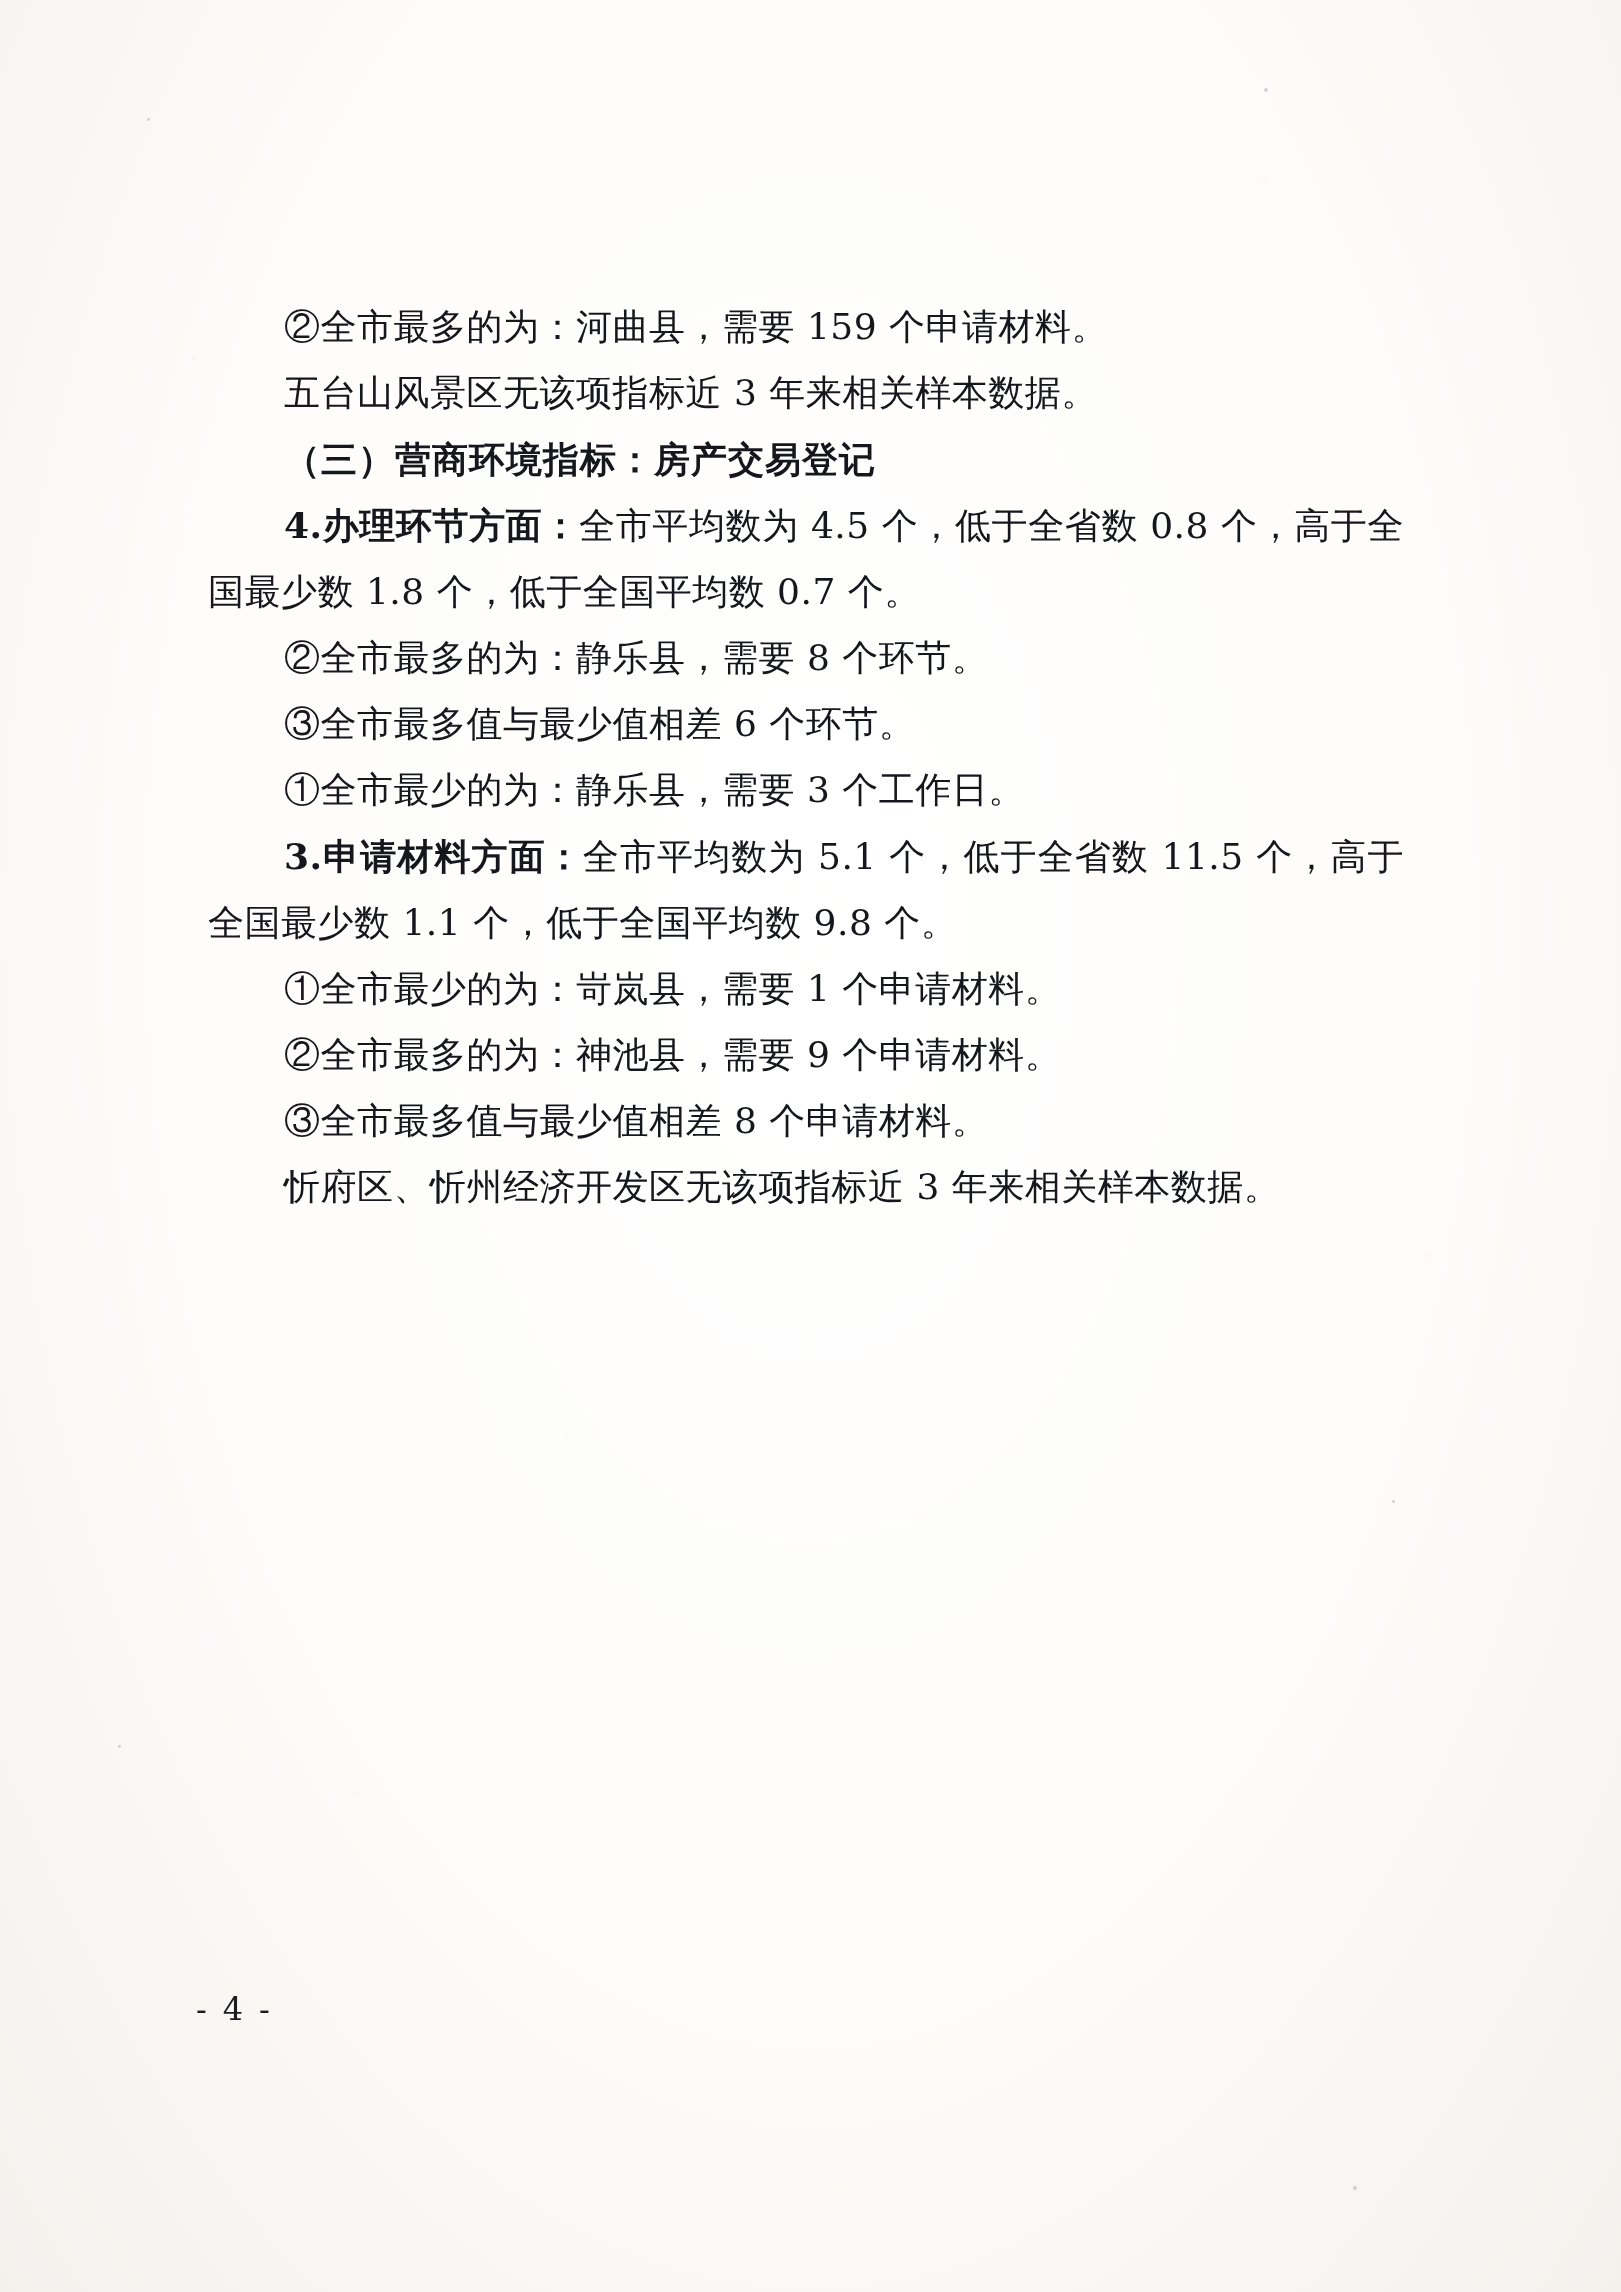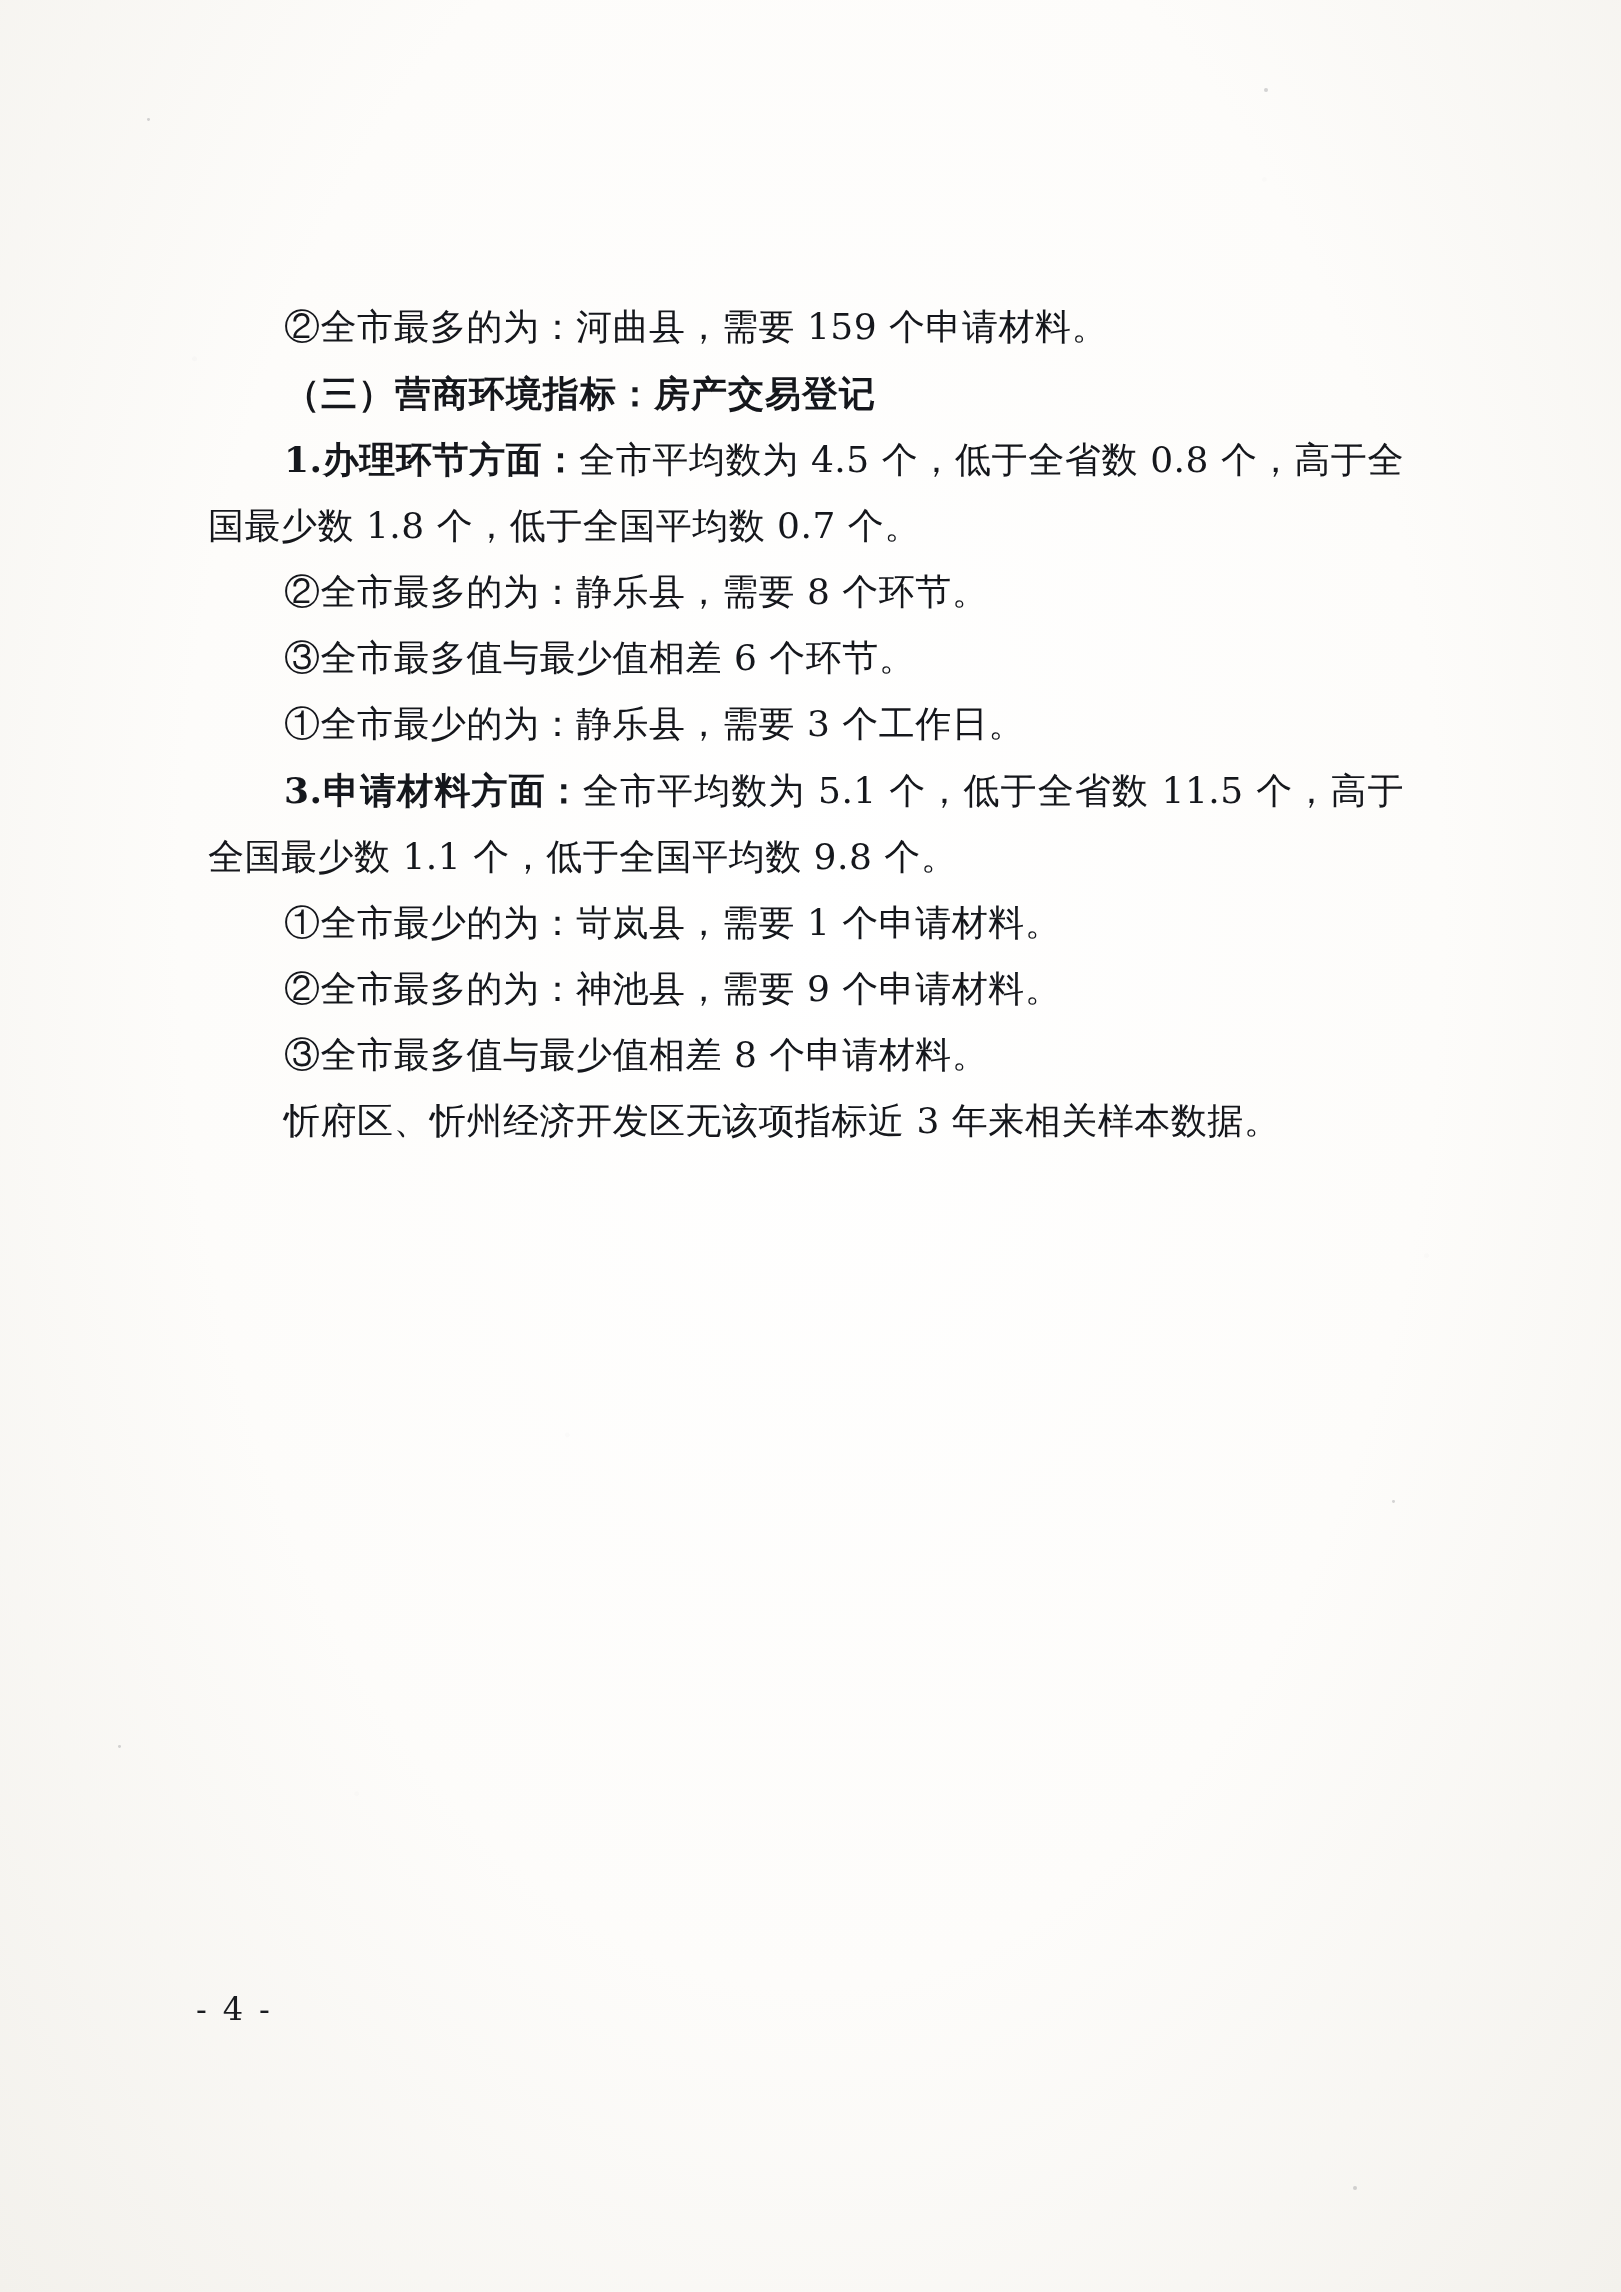--- a/index.html
+++ b/index.html
@@ -85,24 +85,25 @@
 </head>
 <body>
 
 <div class="paper"></div>
 
 <div class="page">
 
   <div class="content">
 
     <p class="para indent-1">②全市最多的为：河曲县，需要 159 个申请材料。</p>
+    <p class="para indent-1">五台山风景区无该项指标近 3 年来相关样本数据。</p>
 
     <p class="para heading">（三）营商环境指标：房产交易登记</p>
 
-    <p class="para indent-1"><span class="bold-run">1.办理环节方面：</span><span>全市平均数为 4.5 个，低于全省数 0.8 个，高于全国最少数 1.8 个，低于全国平均数 0.7 个。</span></p>
+    <p class="para indent-1"><span class="bold-run">4.办理环节方面：</span><span>全市平均数为 4.5 个，低于全省数 0.8 个，高于全国最少数 1.8 个，低于全国平均数 0.7 个。</span></p>
 
     <p class="para indent-1">②全市最多的为：静乐县，需要 8 个环节。</p>
     <p class="para indent-1">③全市最多值与最少值相差 6 个环节。</p>
 
 
     <p class="para indent-1">①全市最少的为：静乐县，需要 3 个工作日。</p>
 
     <p class="para indent-1"><span class="bold-run">3.申请材料方面：</span><span>全市平均数为 5.1 个，低于全省数 11.5 个，高于全国最少数 1.1 个，低于全国平均数 9.8 个。</span></p>
 
     <p class="para indent-1">①全市最少的为：岢岚县，需要 1 个申请材料。</p>

